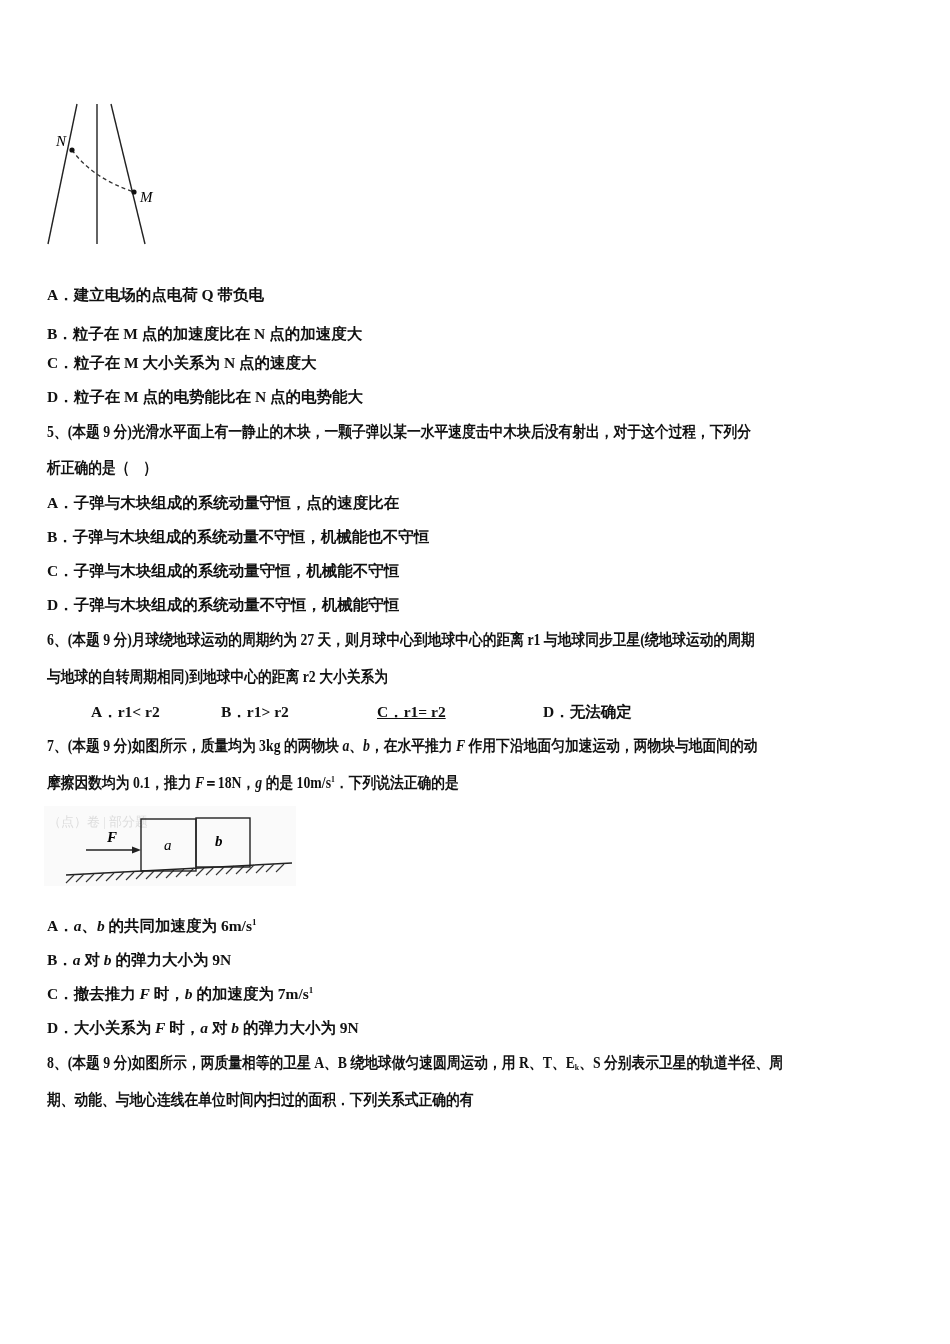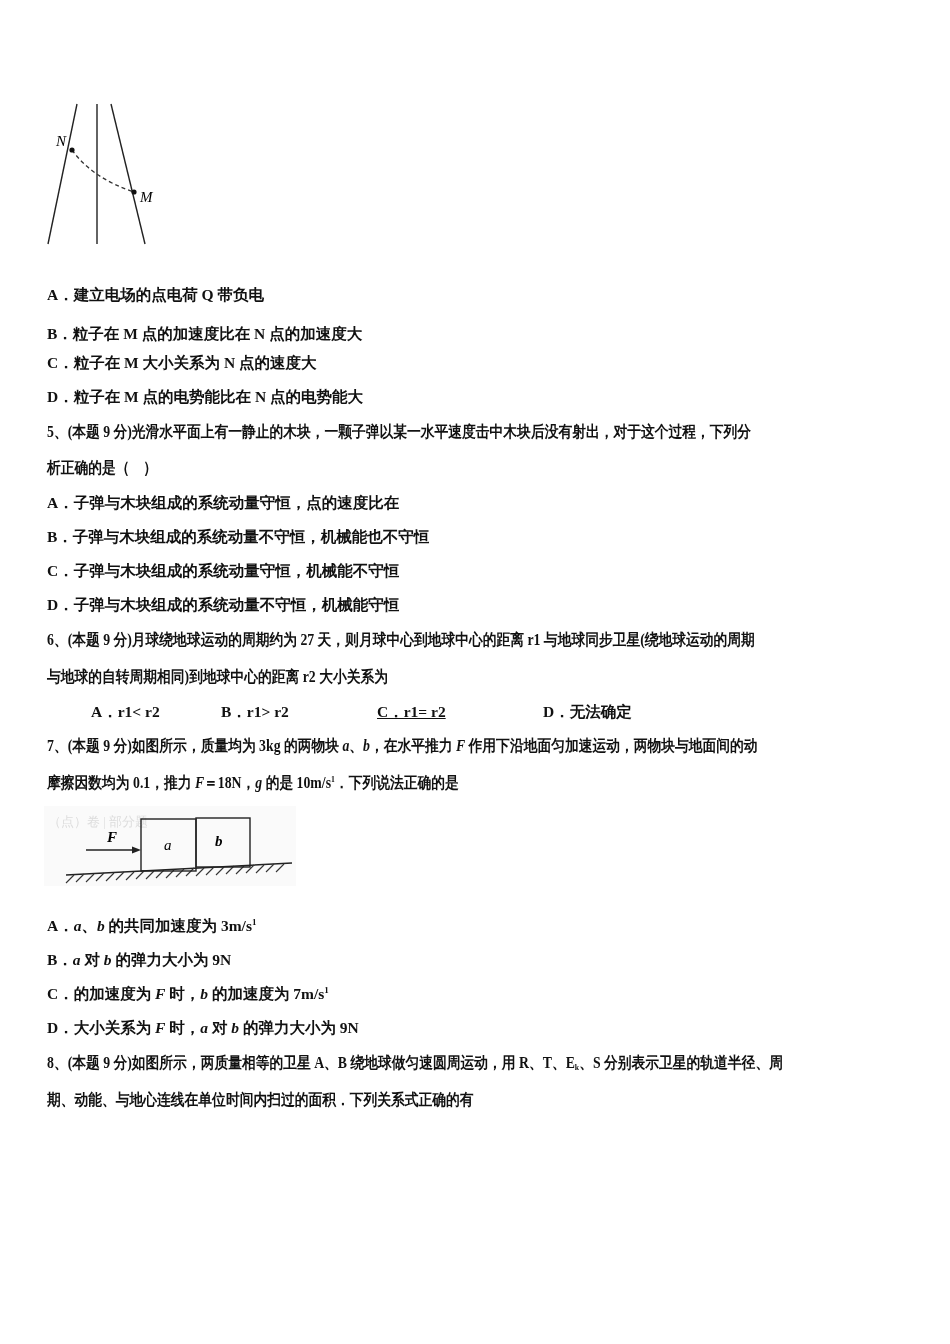--- a/index.html
+++ b/index.html
@@ -95,19 +95,19 @@
   </g>
   <rect x="97" y="13" width="55" height="52" fill="none" stroke="#222" stroke-width="1.4"></rect>
   <rect x="152" y="12" width="54" height="49" fill="none" stroke="#222" stroke-width="1.4"></rect>
   <line x1="42" y1="44" x2="92" y2="44" stroke="#222" stroke-width="1.5"></line>
   <polygon points="97,44 88,40.5 88,47.5" fill="#222"></polygon>
   <text x="63" y="36" font-size="15" font-style="italic" font-weight="bold">F</text>
   <text x="120" y="44" font-size="15" font-style="italic">a</text>
   <text x="171" y="40" font-size="15" font-style="italic" font-weight="bold">b</text>
 </svg>
 
-<div class="line opt" style="top:916px;"><span>A．</span><span class="ital">a</span><span>、</span><span class="ital">b</span><span> 的共同加速度为 3m/s</span><sup class="s">1</sup></div>
+<div class="line opt" style="top:916px;"><span>A．</span><span class="ital">a</span><span>、</span><span class="ital">b</span><span> 的共同加速度为 6m/s</span><sup class="s">1</sup></div>
 <div class="line opt" style="top:950px;"><span>B．</span><span class="ital">a</span><span> 对 </span><span class="ital">b</span><span> 的弹力大小为 9N</span></div>
-<div class="line opt" style="top:984px;"><span>C．的加速度为 </span><span class="ital">F</span><span> 时，</span><span class="ital">b</span><span> 的加速度为 7m/s</span><sup class="s">1</sup></div>
+<div class="line opt" style="top:984px;"><span>C．撤去推力 </span><span class="ital">F</span><span> 时，</span><span class="ital">b</span><span> 的加速度为 7m/s</span><sup class="s">1</sup></div>
 <div class="line opt" style="top:1018px;"><span>D．大小关系为 </span><span class="ital">F</span><span> 时，</span><span class="ital">a</span><span> 对 </span><span class="ital">b</span><span> 的弹力大小为 9N</span></div>
 
 <div class="line stem" style="top:1053px;"><span>8、(本题 9 分)如图所示，两质量相等的卫星 A、B 绕地球做匀速圆周运动，用 R、T、E</span><sub class="s">k</sub><span>、S 分别表示卫星的轨道半径、周</span></div>
 <div class="line stem" style="top:1090px;">期、动能、与地心连线在单位时间内扫过的面积．下列关系式正确的有</div>
 
 </body></html>

